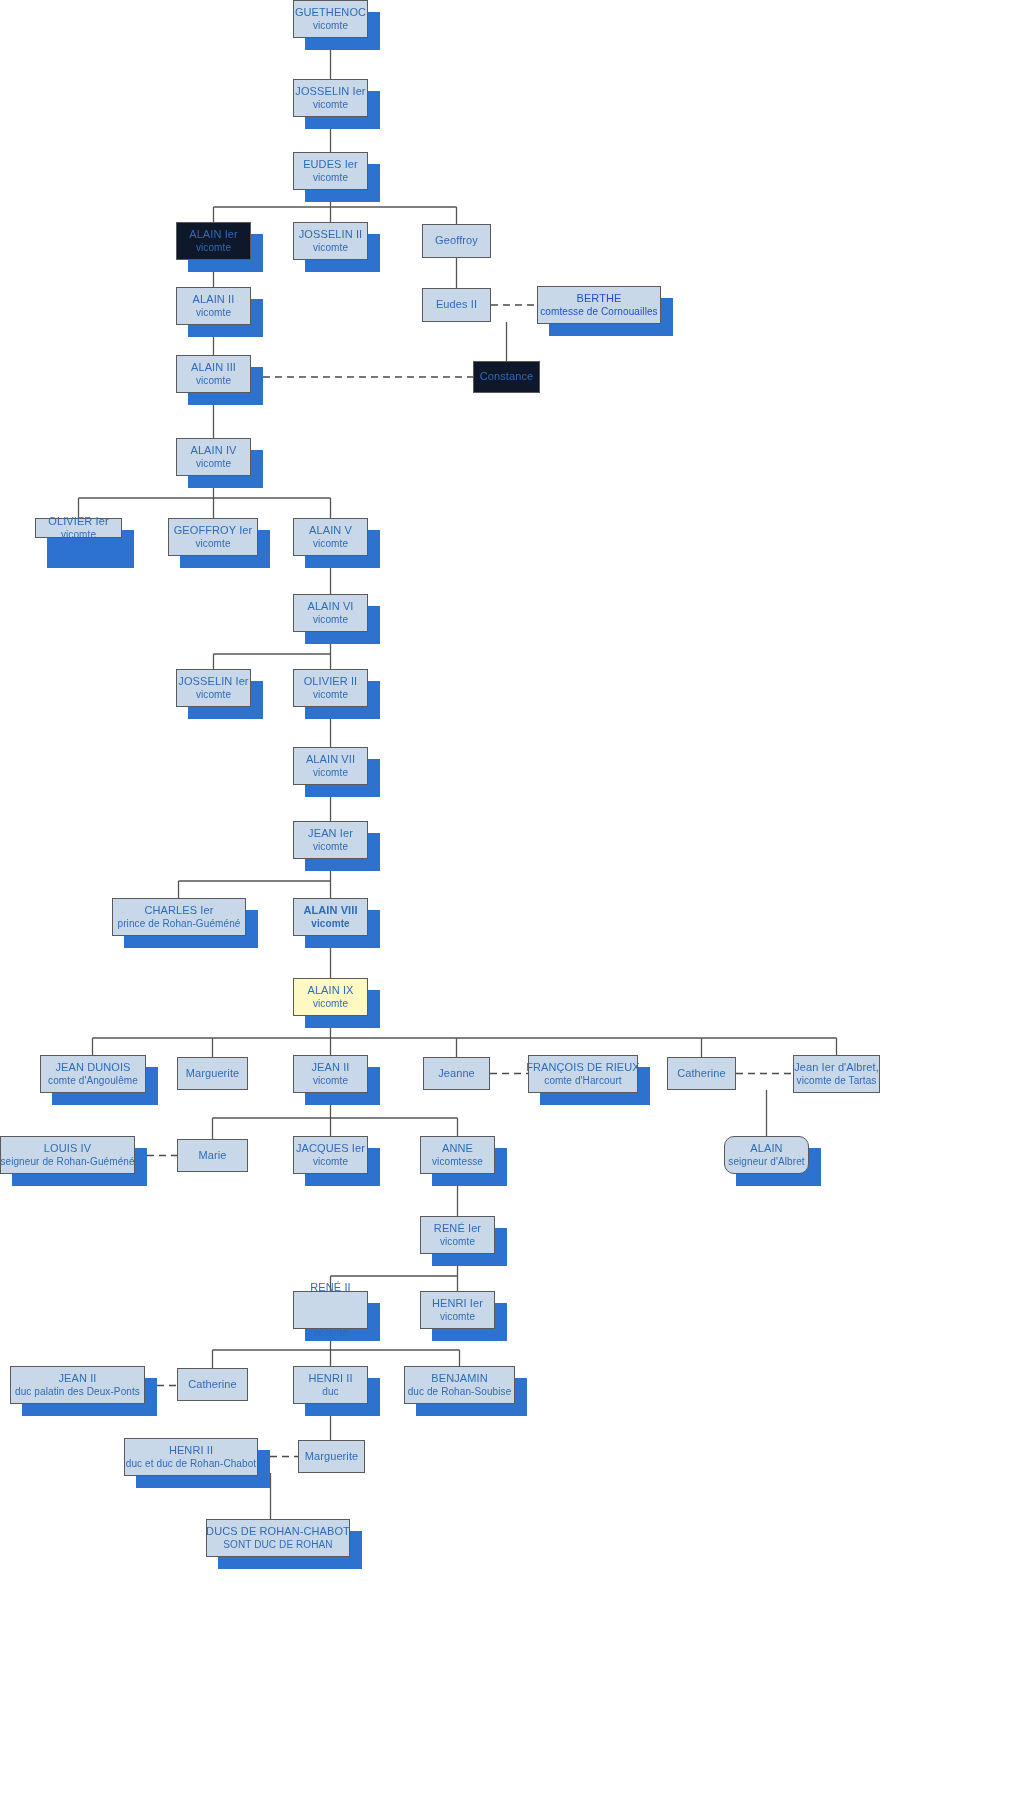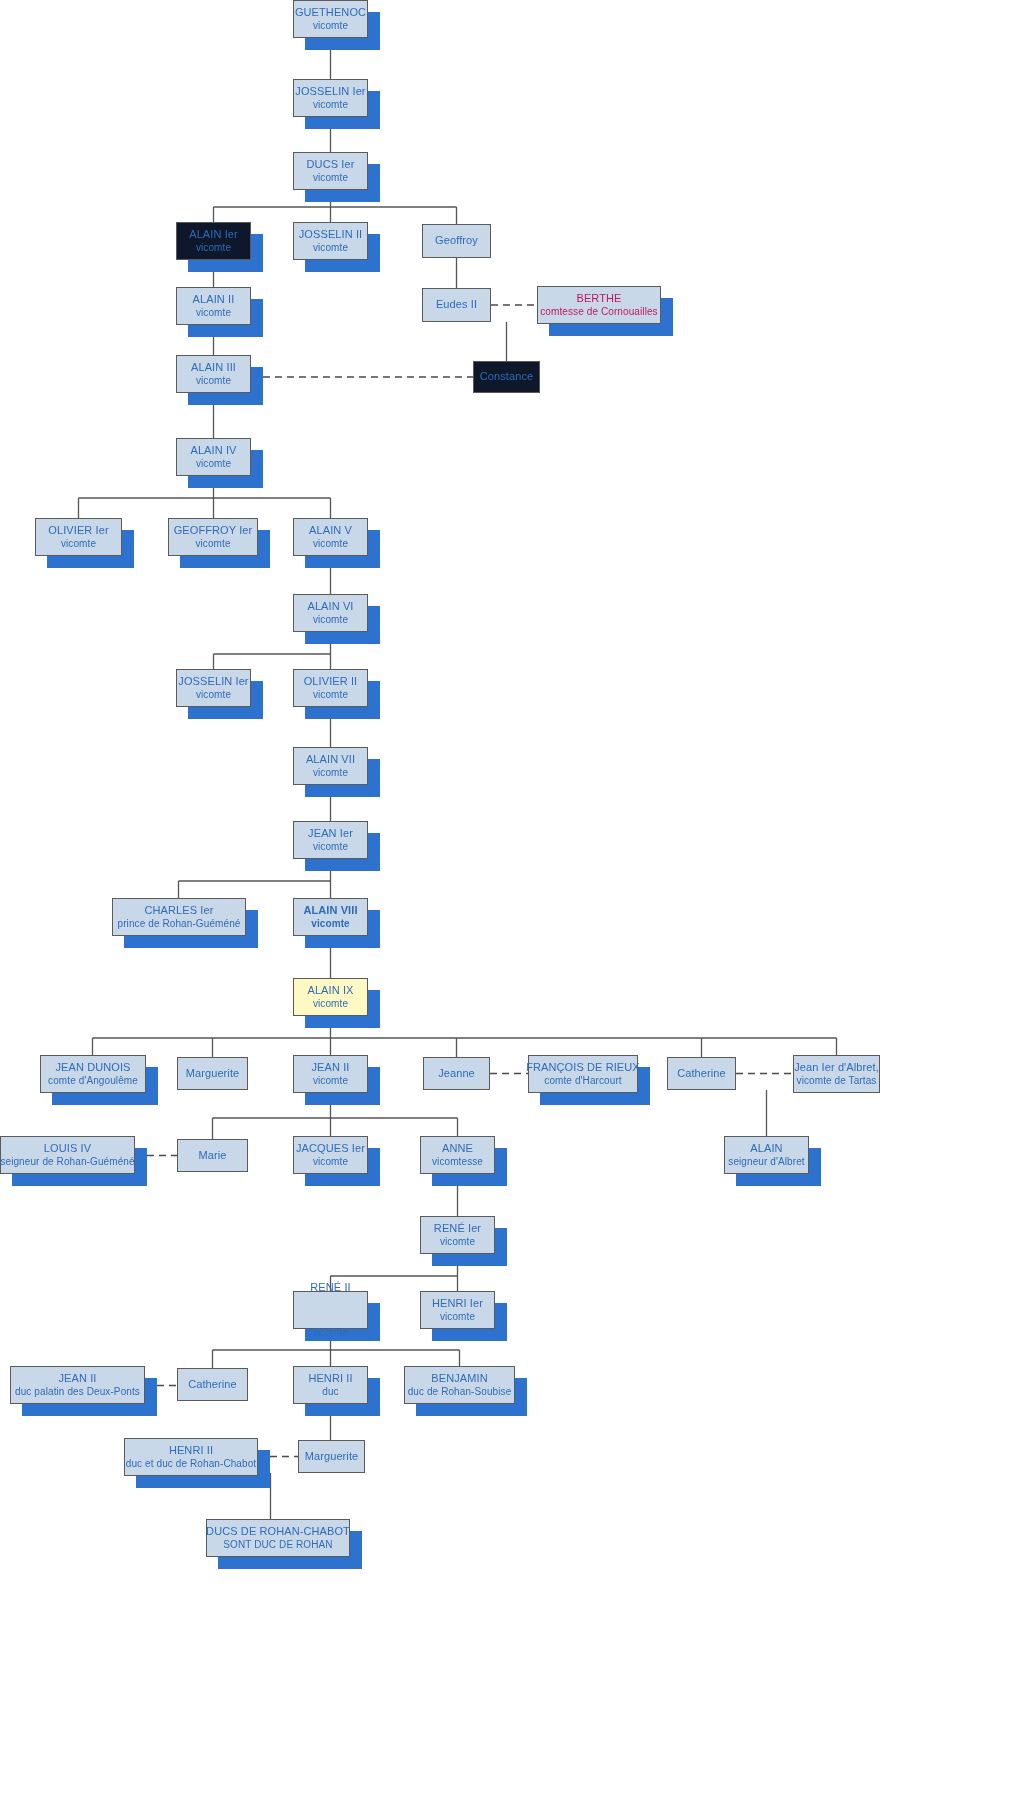--- a/index.html
+++ b/index.html
@@ -56,21 +56,21 @@
         <div class="l1">GUETHENOC</div>
         <div class="l2">vicomte</div>
       </div>
       <div class="shadow" style="left: 305px; top: 91px; width: 75px; height: 38px; background: rgb(45, 114, 207);"></div>
       <div class="node" style="left: 293px; top: 79px; width: 75px; height: 38px; background: rgb(201, 216, 232); border-color: rgb(90, 90, 90); color: rgb(46, 107, 184);">
         <div class="l1">JOSSELIN Ier</div>
         <div class="l2">vicomte</div>
       </div>
       <div class="shadow" style="left: 305px; top: 164px; width: 75px; height: 38px; background: rgb(45, 114, 207);"></div>
       <div class="node" style="left: 293px; top: 152px; width: 75px; height: 38px; background: rgb(201, 216, 232); border-color: rgb(90, 90, 90); color: rgb(46, 107, 184);">
-        <div class="l1">DUCS Ier</div>
+        <div class="l1">EUDES Ier</div>
         <div class="l2">vicomte</div>
       </div>
       <div class="shadow" style="left: 188px; top: 234px; width: 75px; height: 38px; background: rgb(45, 114, 207);"></div>
       <div class="node" style="left: 176px; top: 222px; width: 75px; height: 38px; background: #0f172a; border-color: rgb(90, 90, 90); color: rgb(46, 107, 184);">
         <div class="l1">ALAIN Ier</div>
         <div class="l2">vicomte</div>
       </div>
       <div class="shadow" style="left: 305px; top: 234px; width: 75px; height: 38px; background: rgb(45, 114, 207);"></div>
       <div class="node" style="left: 293px; top: 222px; width: 75px; height: 38px; background: rgb(201, 216, 232); border-color: rgb(90, 90, 90); color: rgb(46, 107, 184);">
         <div class="l1">JOSSELIN II</div>
@@ -81,39 +81,39 @@
       </div>
       <div class="shadow" style="left: 188px; top: 299px; width: 75px; height: 38px; background: rgb(45, 114, 207);"></div>
       <div class="node" style="left: 176px; top: 287px; width: 75px; height: 38px; background: rgb(201, 216, 232); border-color: rgb(90, 90, 90); color: rgb(46, 107, 184);">
         <div class="l1">ALAIN II</div>
         <div class="l2">vicomte</div>
       </div>
       <div class="node" style="left: 422px; top: 288px; width: 69px; height: 34px; background: rgb(201, 216, 232); border-color: rgb(90, 90, 90); color: rgb(46, 107, 184);">
         <div class="l1">Eudes II</div>
       </div>
       <div class="shadow" style="left: 549px; top: 298px; width: 124px; height: 38px; background: rgb(45, 114, 207);"></div>
-      <div class="node" style="left: 537px; top: 286px; width: 124px; height: 38px; background: rgb(201, 216, 232); border-color: rgb(90, 90, 90); color: #be185d;">
+      <div class="node" style="left: 537px; top: 286px; width: 124px; height: 38px; background: rgb(201, 216, 232); border-color: rgb(90, 90, 90); color: #1d4ed8;">
         <div class="l1">BERTHE</div>
         <div class="l2">comtesse de Cornouailles</div>
       </div>
       <div class="shadow" style="left: 188px; top: 367px; width: 75px; height: 38px; background: rgb(45, 114, 207);"></div>
       <div class="node" style="left: 176px; top: 355px; width: 75px; height: 38px; background: rgb(201, 216, 232); border-color: rgb(90, 90, 90); color: rgb(46, 107, 184);">
         <div class="l1">ALAIN III</div>
         <div class="l2">vicomte</div>
       </div>
       <div class="node" style="left: 473px; top: 361px; width: 67px; height: 32px; background: #0f172a; border-color: rgb(90, 90, 90); color: rgb(46, 107, 184);">
         <div class="l1">Constance</div>
       </div>
       <div class="shadow" style="left: 188px; top: 450px; width: 75px; height: 38px; background: rgb(45, 114, 207);"></div>
       <div class="node" style="left: 176px; top: 438px; width: 75px; height: 38px; background: rgb(201, 216, 232); border-color: rgb(90, 90, 90); color: rgb(46, 107, 184);">
         <div class="l1">ALAIN IV</div>
         <div class="l2">vicomte</div>
       </div>
       <div class="shadow" style="left: 47px; top: 530px; width: 87px; height: 38px; background: rgb(45, 114, 207);"></div>
-      <div class="node" style="left: 35px; top: 518px; width: 87px; height: 38px; background: rgb(201, 216, 232); border-color: rgb(90, 90, 90); color: rgb(46, 107, 184);">
+      <div class="node" style="left: 35px; top: 518px; width: 87px; height: 20px; background: rgb(201, 216, 232); border-color: rgb(90, 90, 90); color: rgb(46, 107, 184);">
         <div class="l1">OLIVIER Ier</div>
         <div class="l2">vicomte</div>
       </div>
       <div class="shadow" style="left: 180px; top: 530px; width: 90px; height: 38px; background: rgb(45, 114, 207);"></div>
       <div class="node" style="left: 168px; top: 518px; width: 90px; height: 38px; background: rgb(201, 216, 232); border-color: rgb(90, 90, 90); color: rgb(46, 107, 184);">
         <div class="l1">GEOFFROY Ier</div>
         <div class="l2">vicomte</div>
       </div>
       <div class="shadow" style="left: 305px; top: 530px; width: 75px; height: 38px; background: rgb(45, 114, 207);"></div>
       <div class="node" style="left: 293px; top: 518px; width: 75px; height: 38px; background: rgb(201, 216, 232); border-color: rgb(90, 90, 90); color: rgb(46, 107, 184);">
@@ -200,21 +200,21 @@
       <div class="node" style="left: 293px; top: 1136px; width: 75px; height: 38px; background: rgb(201, 216, 232); border-color: rgb(90, 90, 90); color: rgb(46, 107, 184);">
         <div class="l1">JACQUES Ier</div>
         <div class="l2">vicomte</div>
       </div>
       <div class="shadow" style="left: 432px; top: 1148px; width: 75px; height: 38px; background: rgb(45, 114, 207);"></div>
       <div class="node" style="left: 420px; top: 1136px; width: 75px; height: 38px; background: rgb(201, 216, 232); border-color: rgb(90, 90, 90); color: rgb(46, 107, 184);">
         <div class="l1">ANNE</div>
         <div class="l2">vicomtesse</div>
       </div>
       <div class="shadow" style="left: 736px; top: 1148px; width: 85px; height: 38px; background: rgb(45, 114, 207);"></div>
-      <div class="node" style="left: 724px; top: 1136px; width: 85px; height: 38px; background: rgb(201, 216, 232); border-color: rgb(90, 90, 90); color: rgb(46, 107, 184);">
+      <div class="node" style="left: 724px; top: 1136px; width: 85px; height: 38px; background: rgb(201, 216, 232); border-color: rgb(90, 90, 90); color: rgb(46, 107, 184); border-radius: 10px;">
         <div class="l1">ALAIN</div>
         <div class="l2">seigneur d'Albret</div>
       </div>
       <div class="shadow" style="left: 432px; top: 1228px; width: 75px; height: 38px; background: rgb(45, 114, 207);"></div>
       <div class="node" style="left: 420px; top: 1216px; width: 75px; height: 38px; background: rgb(201, 216, 232); border-color: rgb(90, 90, 90); color: rgb(46, 107, 184);">
         <div class="l1">RENÉ Ier</div>
         <div class="l2">vicomte</div>
       </div>
       <div class="shadow" style="left: 305px; top: 1303px; width: 75px; height: 38px; background: rgb(45, 114, 207);"></div>
       <div class="node" style="left: 293px; top: 1291px; width: 75px; height: 38px; background: rgb(201, 216, 232); border-color: rgb(90, 90, 90); color: rgb(46, 107, 184); gap: 32px;">

